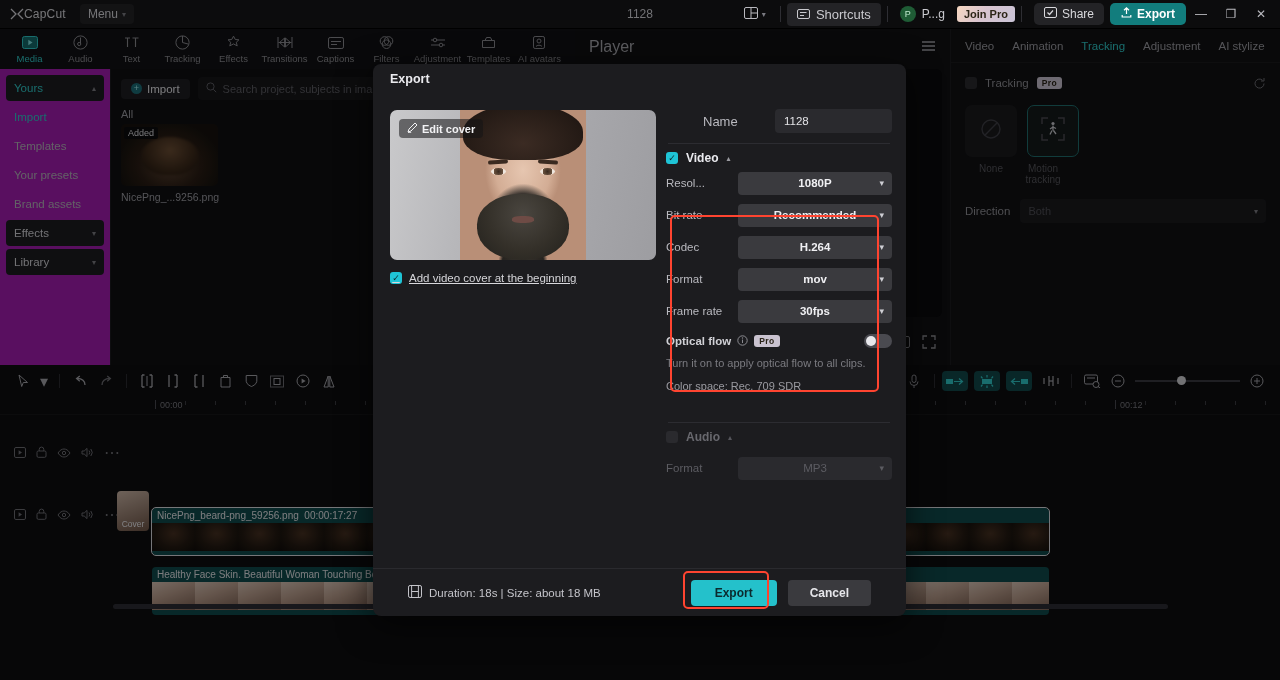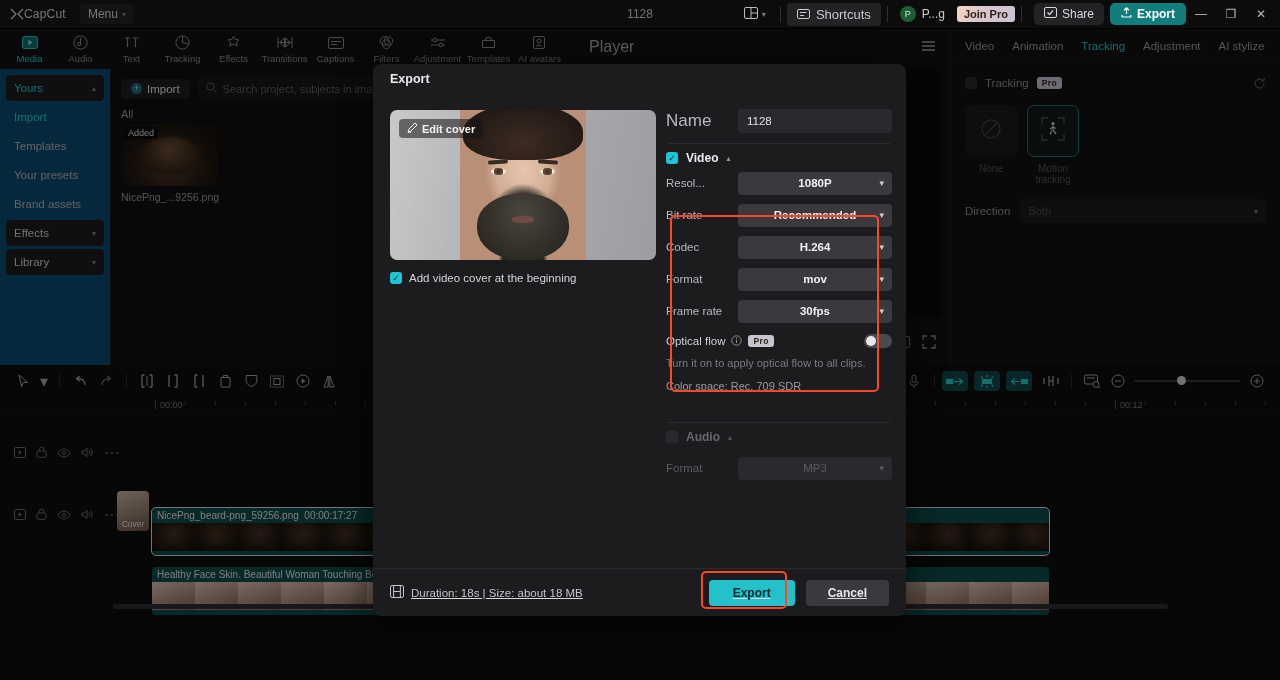--- a/index.html
+++ b/index.html
@@ -76,21 +76,21 @@
     align-items: center; justify-content: center; gap: 2px;
     font-size: 9.5px; color: #8a8a90;
   }
   .tool.active { color: #2ec7c7; }
   .tool .ic { height: 16px; display: flex; align-items: center; justify-content: center; }
   .tool.active .ic svg { filter: none; }
 
   
   .leftnav {
     position: absolute; left: 0; top: 69px; width: 110px; height: 296px;
-    background: #0c4a6e; padding: 6px;
+    background: #a21caf; padding: 6px;
   }
   .nav-item {
     height: 26px; display: flex; align-items: center; justify-content: space-between;
     padding: 0 8px; font-size: 11.5px; color: #b4b4ba; border-radius: 4px; margin-bottom: 3px;
   }
   .nav-item.group { background: #1d1d20; color: #cfcfd4; }
   .nav-item.sel { color: #2ec7c7; }
   .chev { font-size: 8px; color: #7a7a80; }
 
   
@@ -162,21 +162,21 @@
     border-radius: 3px; padding: 1px 5px; letter-spacing: .4px;
   }
   .rp-label { font-size: 11.5px; color: #8e8e94; }
   .reset-ic { position: absolute; right: 14px; top: 14px; color: #6d6d73; font-size: 13px; }
   .track-opts { display: flex; gap: 10px; margin-top: 16px; }
   .track-opt {
     width: 52px; height: 52px; border-radius: 7px; background: #1a1a1d;
     display: flex; align-items: center; justify-content: center;
   }
   .track-opt.sel { border: 1px solid #1f6e6e; background: #141a1a; }
-  .track-cap { font-size: 10px; color: #55555b; margin-top: 6px; display: flex; gap: 10px; }
+  .track-cap { font-size: 10px; color: #55555b; margin-top: 6px; display: flex; }
   .track-cap span { width: 52px; text-align: center; }
   .rp-dir { display: flex; align-items: center; gap: 10px; margin-top: 14px; }
   .rp-select {
     flex: 1; height: 24px; background: #1a1a1d; border-radius: 4px;
     display: flex; align-items: center; justify-content: space-between;
     padding: 0 8px; font-size: 11px; color: #4e4e54;
   }
   .rp-restart {
     position: absolute; right: 14px; bottom: -160px; font-size: 11px; color: #55555b;
   }
@@ -215,21 +215,21 @@
 
   
   .overlay { position: absolute; left: 0; top: 0; width: 1280px; height: 680px; background: rgba(0,0,0,0.45); }
   .dialog {
     position: absolute; left: 373px; top: 64px; width: 533px; height: 552px;
     background: #1c1c1f; border-radius: 8px; box-shadow: 0 8px 34px rgba(0,0,0,.65);
     display: flex; flex-direction: column; overflow: hidden;
   }
   .dlg-head { height: 30px; display: flex; align-items: center; padding: 0 17px; font-size: 12.5px; color: #eaeaee; font-weight: bold; }
   .dlg-body { flex: 1; display: flex; position: relative; }
-  .dlg-left { width: 285px; padding: 16px 0 0 17px; }
+  .dlg-left { width: 285px; padding: 16px 0 0 17px; text-decoration: underline; }
   .cover {
     width: 266px; height: 150px; border-radius: 7px; position: relative; overflow: hidden;
     background: linear-gradient(100deg,#c9c9cb 0%,#b7b7ba 30%,#a9a9ad 60%,#9d9da1 100%);
   }
   .cover .face {
     position: absolute; left: 50%; top: 0; transform: translateX(-50%);
     width: 126px; height: 150px;
     background:
       radial-gradient(ellipse 34px 20px at 50% 100%, #3a3630 0%, #26231f 60%, transparent 72%),
       radial-gradient(ellipse 44px 48px at 50% 74%, #3d3a34 0%, #2b2825 55%, rgba(40,38,34,0) 78%),
@@ -268,21 +268,21 @@
     background: rgba(20,20,22,0.55); border-radius: 4px; padding: 3px 8px;
     font-size: 11px; color: #f2f2f4; font-weight: bold;
   }
   .cover-check { display: flex; align-items: center; gap: 7px; margin-top: 12px; font-size: 11.5px; color: #d4d4d8; }
   .cb-on {
     width: 12px; height: 12px; border-radius: 3px; background: #1fc4d6;
     display: flex; align-items: center; justify-content: center; color: #0b2a2e; font-size: 9px; line-height: 1;
   }
   .dlg-right { flex: 1; position: relative; padding: 16px 14px 0 8px; }
   .frow { display: flex; align-items: center; height: 22px; margin-bottom: 9px; }
-  .flabel { width: 72px; font-size: 17px; color: #b9b9bf; flex: none; }
+  .flabel { width: 72px; font-size: 13px; color: #b9b9bf; flex: none; margin-left: 37px; }
   .finput {
     flex: 1; height: 24px; background: #2a2a2e; border-radius: 4px;
     display: flex; align-items: center; padding: 0 9px; font-size: 11.5px; color: #e2e2e6;
   }
   .folder-btn {
     width: 22px; height: 22px; margin-left: 7px; display: flex; align-items: center; justify-content: center;
     color: #e2e2e6;
   }
   .divider { height: 1px; background: #2c2c31; margin: 11px 2px 0 2px; }
   .sect-head { display: flex; align-items: center; gap: 8px; height: 28px; }
@@ -304,21 +304,21 @@
     position: absolute; left: 297px; top: 121px; width: 209px; height: 177px;
     border: 2px solid #ff4430; border-radius: 5px; pointer-events: none;
   }
   .optrow { display: flex; align-items: center; gap: 6px; margin-top: 6px; }
   .toggle { margin-left: auto; width: 28px; height: 14px; border-radius: 8px; background: #4a4a50; position: relative; }
   .toggle .knob { position: absolute; left: 2px; top: 2px; width: 10px; height: 10px; border-radius: 50%; background: #e8e8ec; }
   .hint { font-size: 11px; color: #7b7b81; margin-top: 7px; }
   .colorspace { font-size: 11px; color: #9a9aa0; margin-top: 11px; }
   .dlg-foot {
     height: 48px; border-top: 1px solid #2a2a2e; display: flex; align-items: center;
-    padding: 0 17px; gap: 10px; text-decoration: underline;
+    padding: 0 35px; gap: 10px;
   }
   .duration { display: flex; align-items: center; gap: 7px; font-size: 11.5px; color: #c4c4ca; }
   .foot-btns { margin-left: auto; display: flex; align-items: center; gap: 11px; position: relative; }
   .btn-export {
     background: #24c1cb; color: #0b2a2e; font-weight: bold; font-size: 12px;
     border-radius: 4px; padding: 6px 24px;
   }
   .btn-cancel {
     background: #3a3a3e; color: #e6e6ea; font-weight: bold; font-size: 12px;
     border-radius: 4px; padding: 6px 22px;
@@ -1006,21 +1006,21 @@
         </div>
         <div class="srow">
           <span class="slabel">Frame rate</span>
           <span class="sselect">
             <span>30fps</span>
             <span class="dchev">▾</span>
           </span>
         </div>
 
         <div class="optrow">
-          <span class="slabel" style="width:auto; color:#d0d0d5;">Optical flow</span>
+          <span class="slabel" style="width:auto; color:#d0d0d5;font-weight:bold;">Optical flow</span>
           <span>
             <svg width="11" height="11" viewBox="0 0 11 11">
                 <circle cx="5.5" cy="5.5" r="4.7" stroke="#8a8a90" fill="none"></circle>
                 <line x1="5.5" y1="4.6" x2="5.5" y2="8" stroke="#8a8a90"></line>
                 <circle cx="5.5" cy="3" r="0.65" fill="#8a8a90"></circle>
               </svg>
           </span>
           <span class="pro-badge">Pro</span>
           <span class="toggle">
             <span class="knob"></span>

